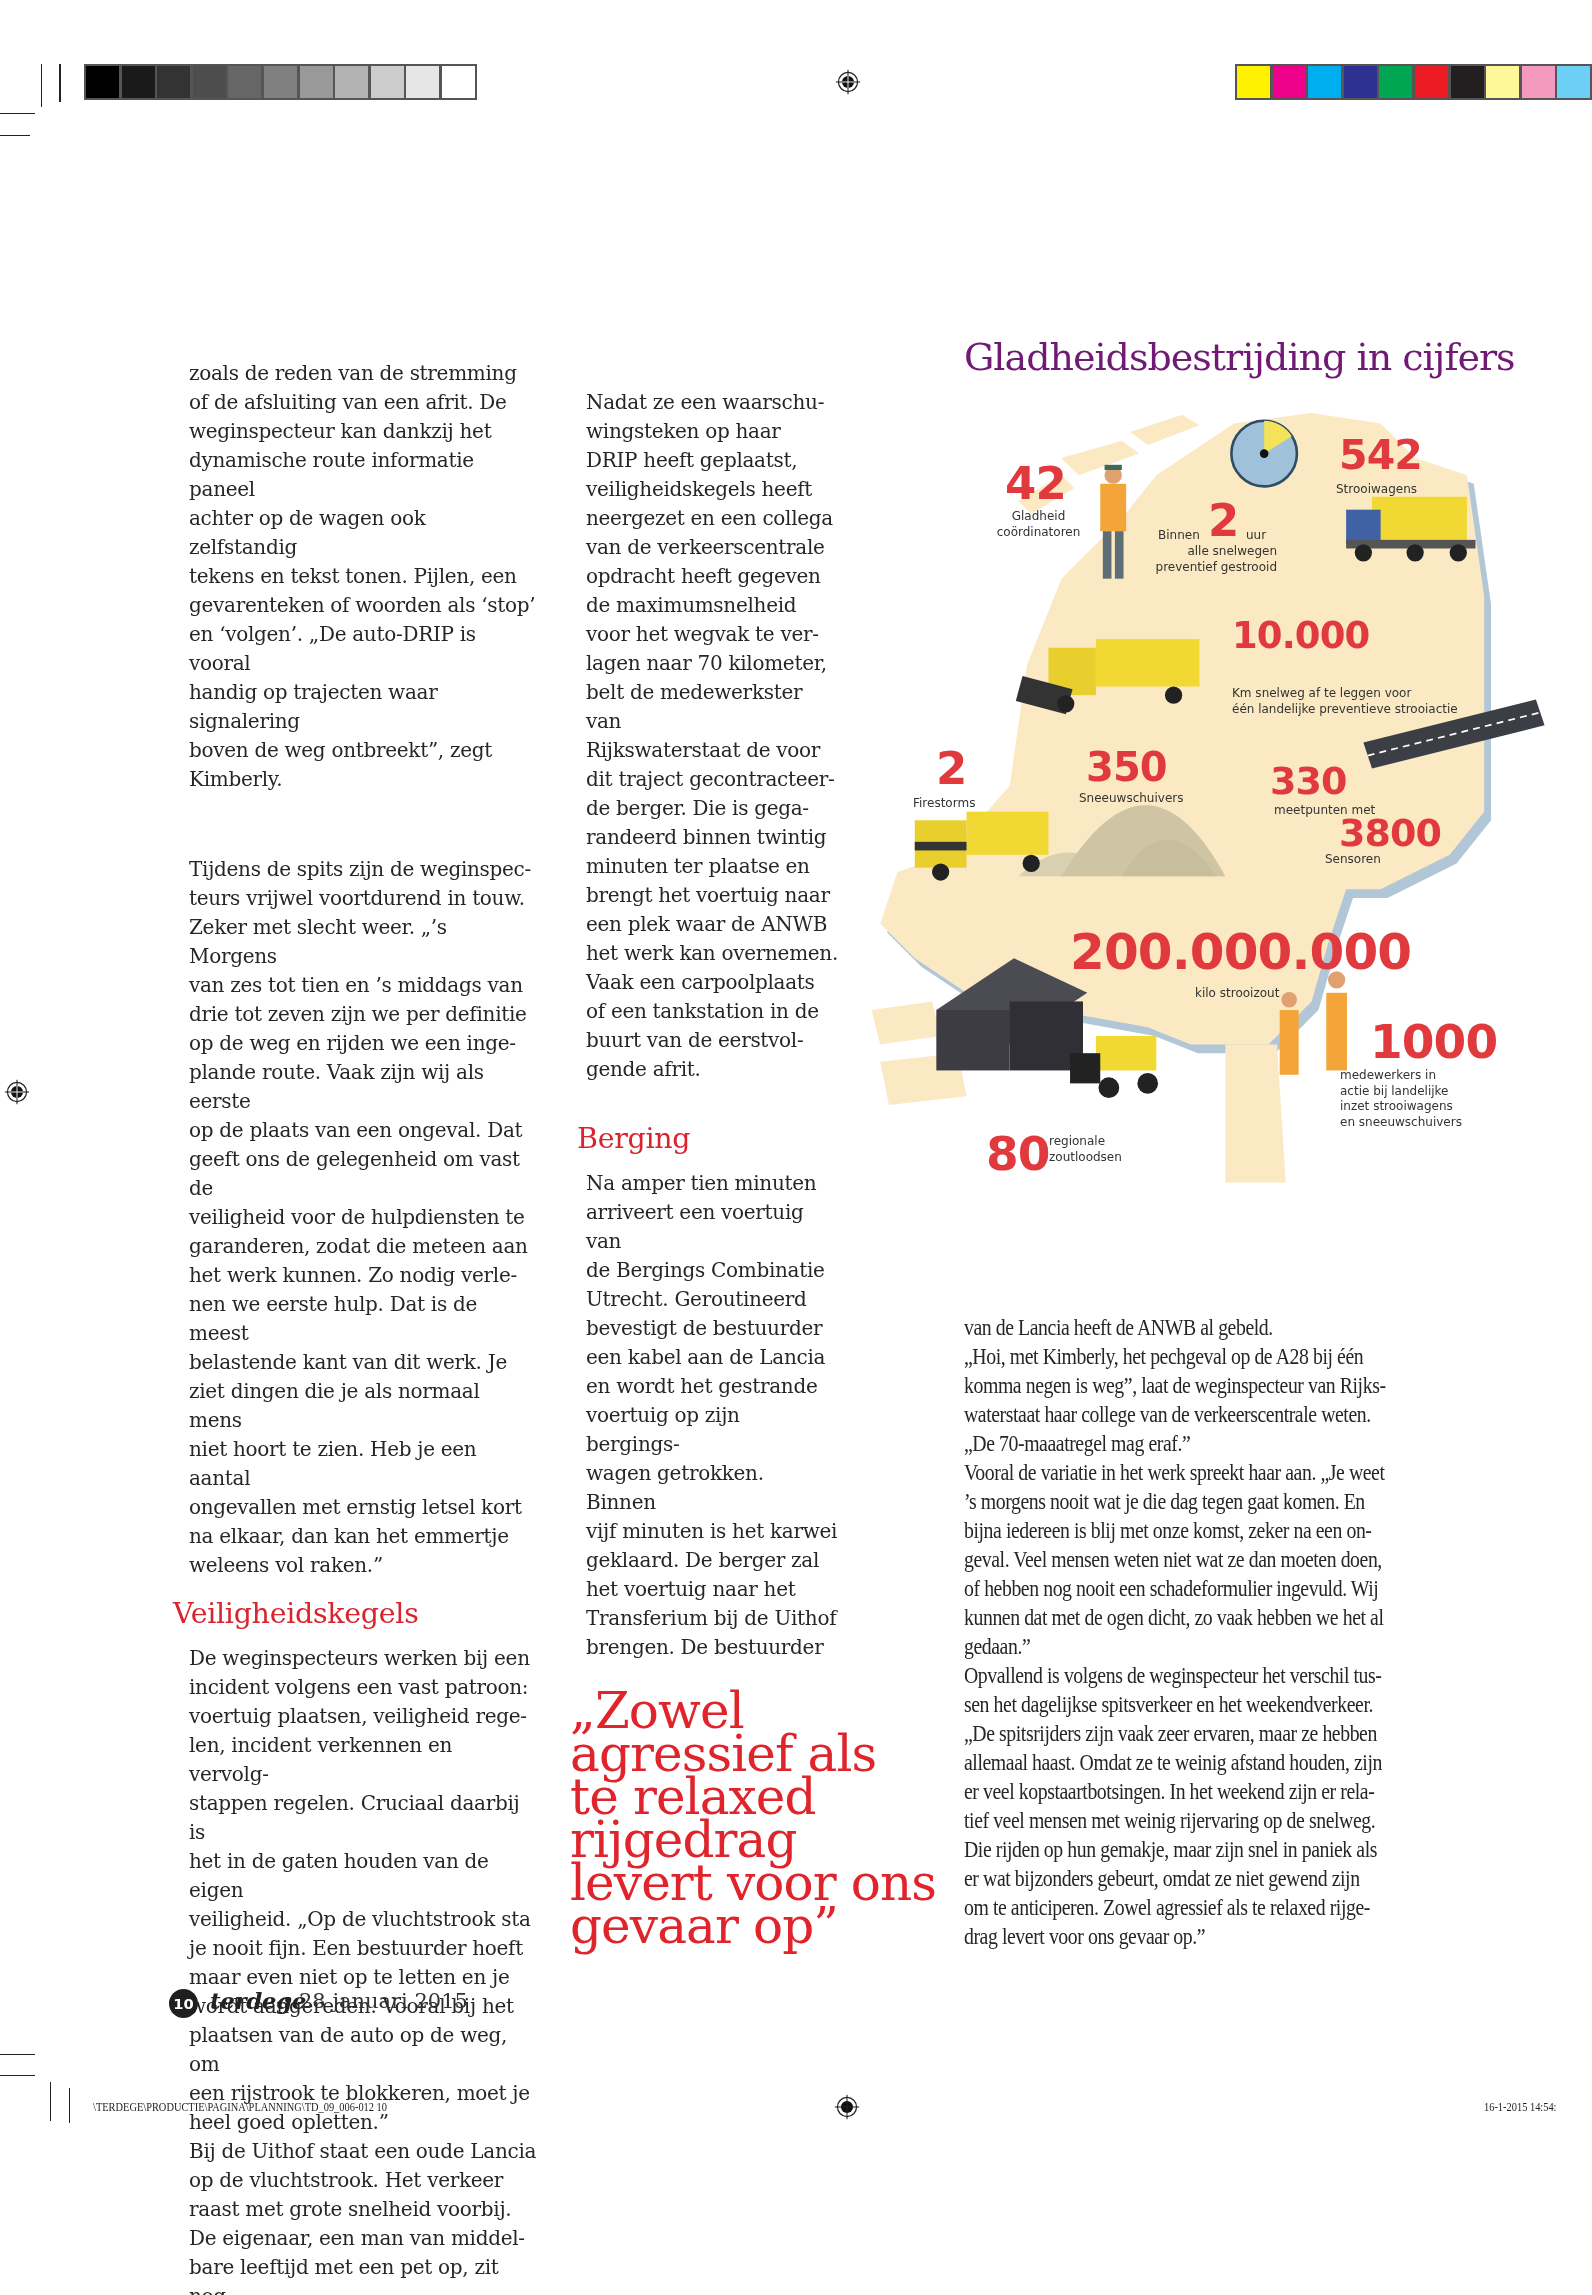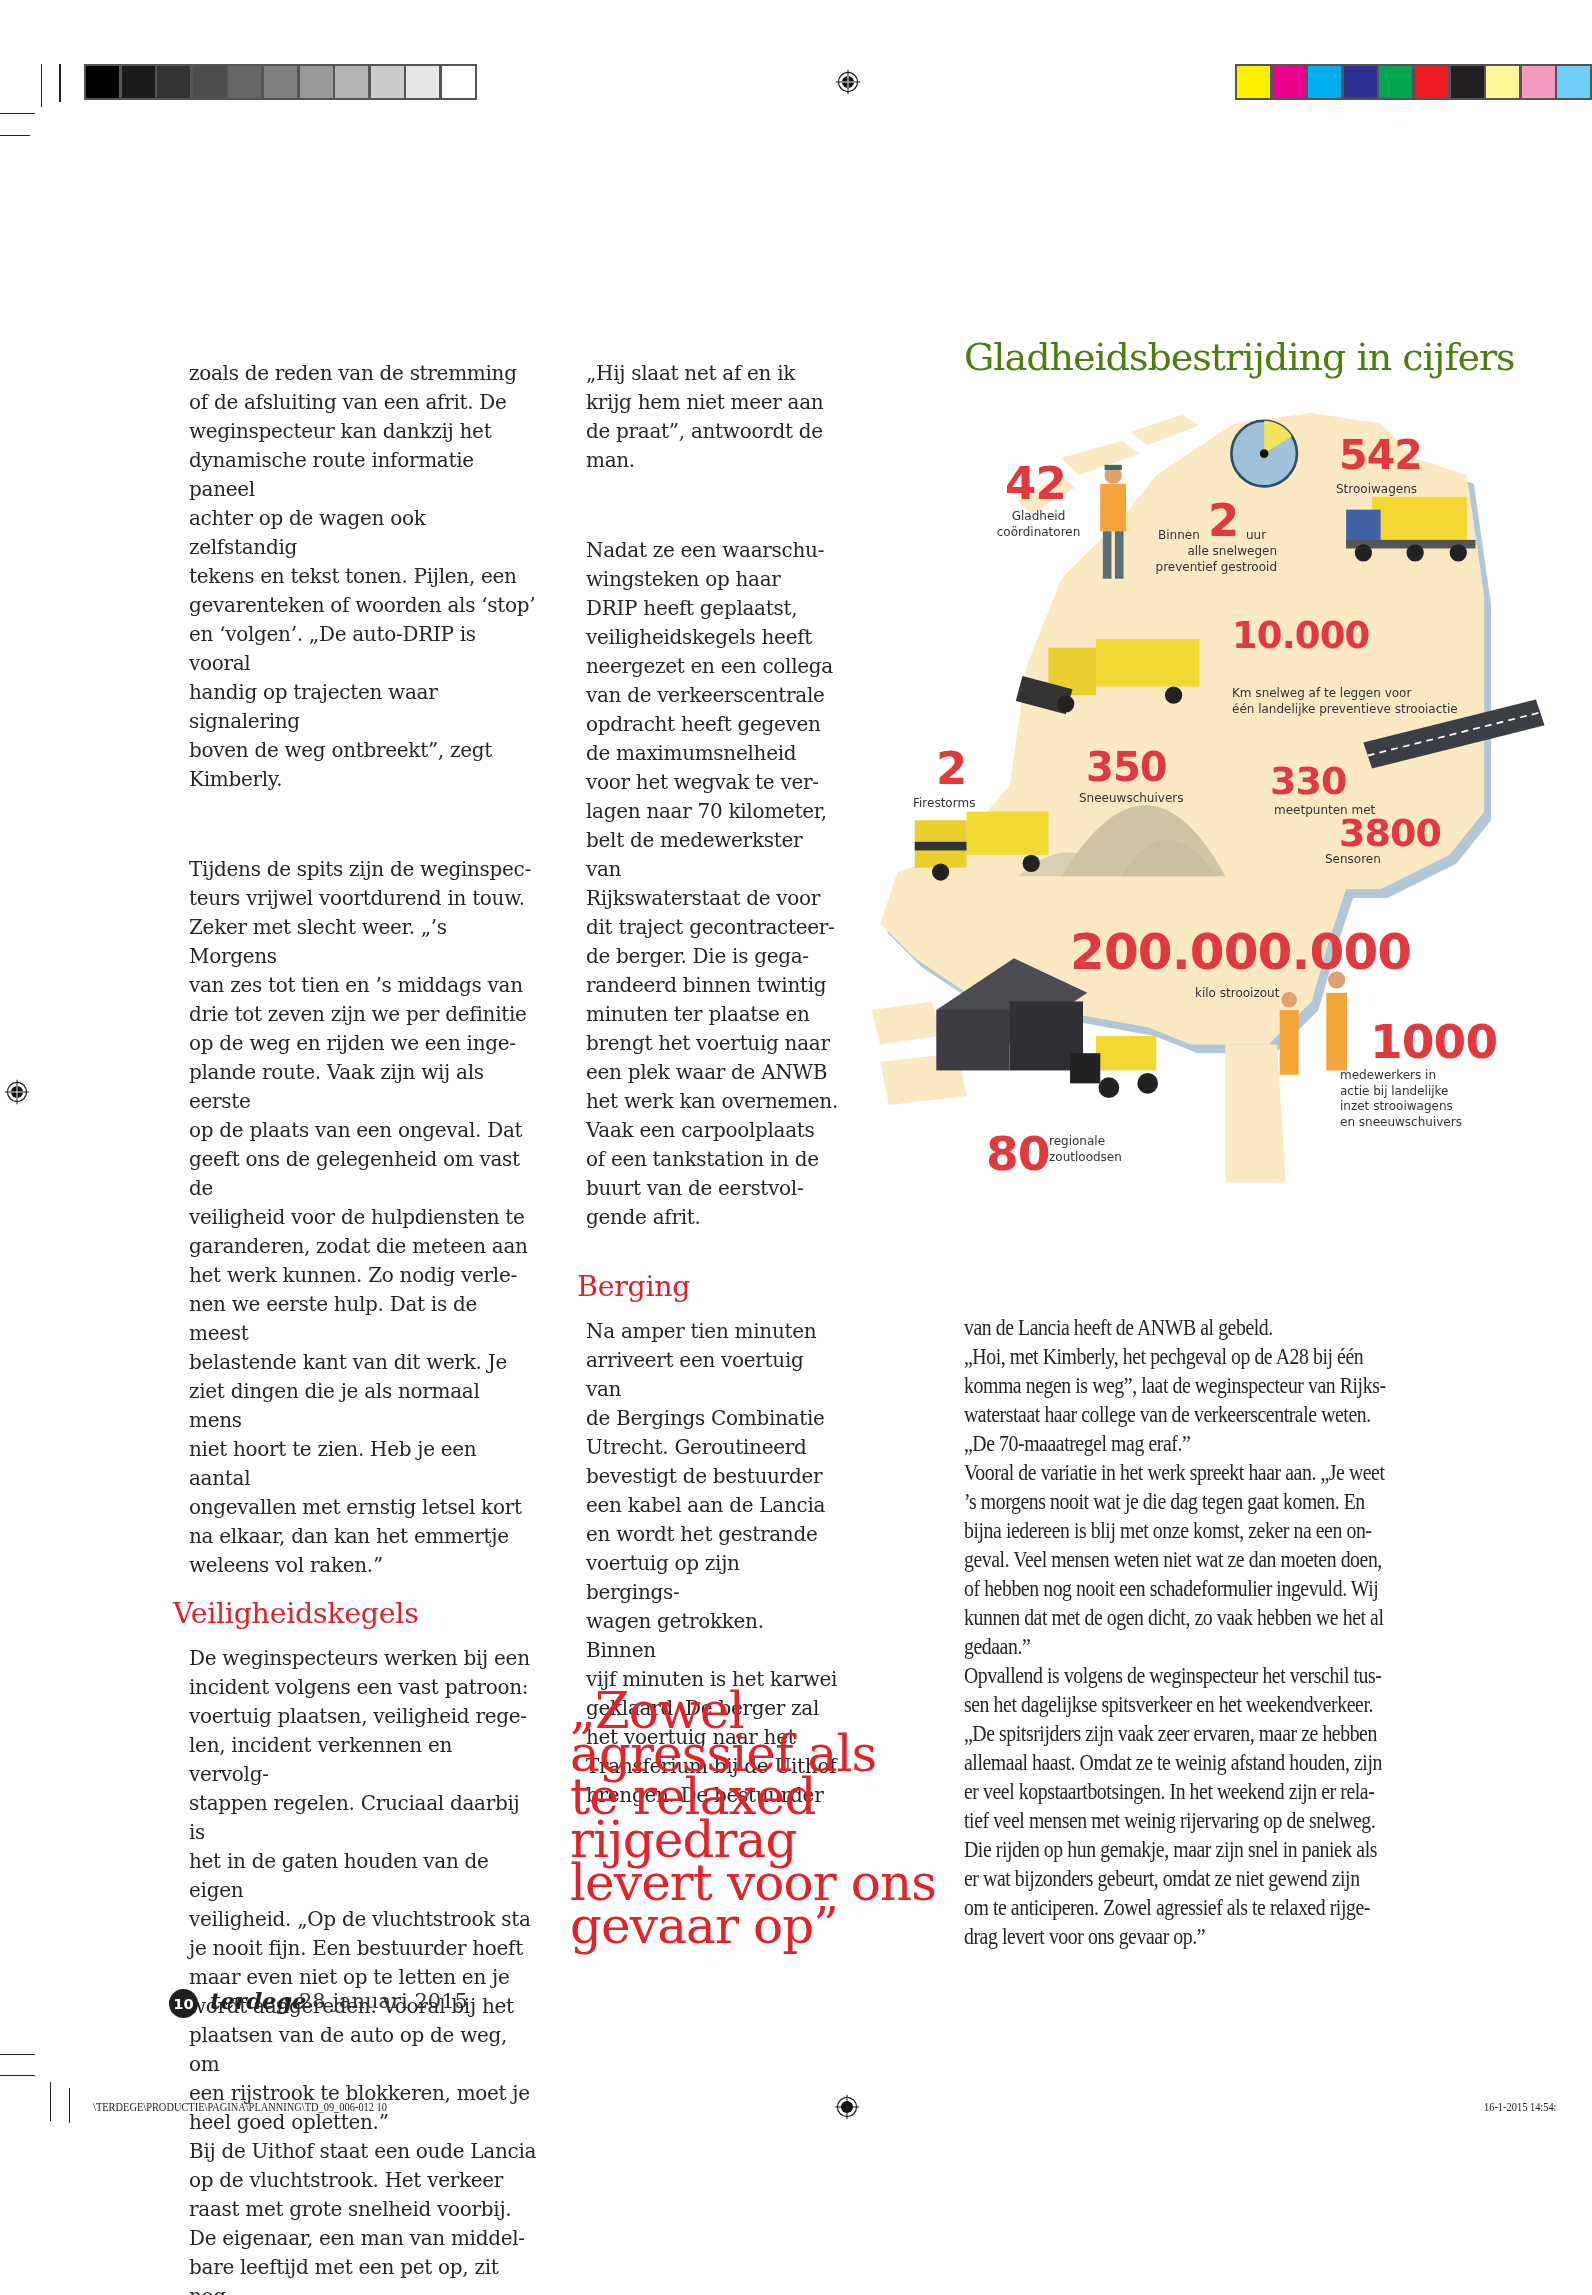--- a/index.html
+++ b/index.html
@@ -12,21 +12,21 @@
   .reg{position:absolute;width:26px;height:26px;}
   
   .col{position:absolute;font-family:"DejaVu Serif",serif;font-size:20px;line-height:29px;color:#262626;letter-spacing:-0.3px;}
   .col p{margin:16px;white-space:pre-line;}
   .col .gap{height:29px;}
   .sub{color:#d9232d;font-size:28.5px;line-height:35px;margin:10.4px 0 -2.6px 0;letter-spacing:-0.3px;}
   .col3{position:absolute;font-family:"Liberation Serif",serif;font-size:23px;line-height:29px;color:#262626;letter-spacing:-0.5px;transform:scaleX(0.86);transform-origin:left top;width:656px;}
   .col3 p{margin:0;white-space:pre-line;}
   .pull{position:absolute;font-family:"DejaVu Serif",serif;color:#e0242c;font-size:50px;line-height:43px;letter-spacing:-0.9px;font-weight:300;}
   .pull p{margin:0;white-space:pre-line;}
-  .infotitle{position:absolute;font-family:"DejaVu Serif",serif;font-size:38px;color:#4d7c0f;letter-spacing:-1px;font-weight:300;}
+  .infotitle{position:absolute;font-family:"DejaVu Serif",serif;font-size:38px;color:#701a75;letter-spacing:-1px;font-weight:300;}
   .num{position:absolute;font-family:"DejaVu Sans",sans-serif;font-weight:bold;color:#e03a3e;letter-spacing:-0.9px;}
   .lbl{position:absolute;font-family:"DejaVu Sans",sans-serif;font-size:12px;line-height:15.5px;color:#333;white-space:pre-line;}
   .footer{position:absolute;font-family:"DejaVu Serif",serif;}
   .slug{position:absolute;font-family:"Liberation Serif",serif;font-size:13px;color:#222;transform:scaleX(0.8);transform-origin:left top;}
 </style>
 </head>
 <body>
 
 <div class="crop" style="left:41px;top:64px;width:0.9px;height:43px;"></div>
 <div class="crop" style="left:59px;top:64px;width:1.7px;height:38px;"></div>
@@ -141,24 +141,20 @@
 raast met grote snelheid voorbij.
 De eigenaar, een man van middel-
 bare leeftijd met een pet op, zit nog
 achter het stuur. „Goedemorgen,
 Kimberley van Rijkswaterstaat”,
 groet de weginspecteur. „Wat is het
 probleem?”</p>
 </div>
 
 <div class="col" style="left:570px;top:343px;width:285px;">
-  <p>„Hij slaat net af en ik
-krijg hem niet meer aan
-de praat”, antwoordt de
-man.</p>
   <div class="gap"></div>
   <p>Nadat ze een waarschu-
 wingsteken op haar
 DRIP heeft geplaatst,
 veiligheidskegels heeft
 neergezet en een collega
 van de verkeerscentrale
 opdracht heeft gegeven
 de maximumsnelheid
 voor het wegvak te ver-

